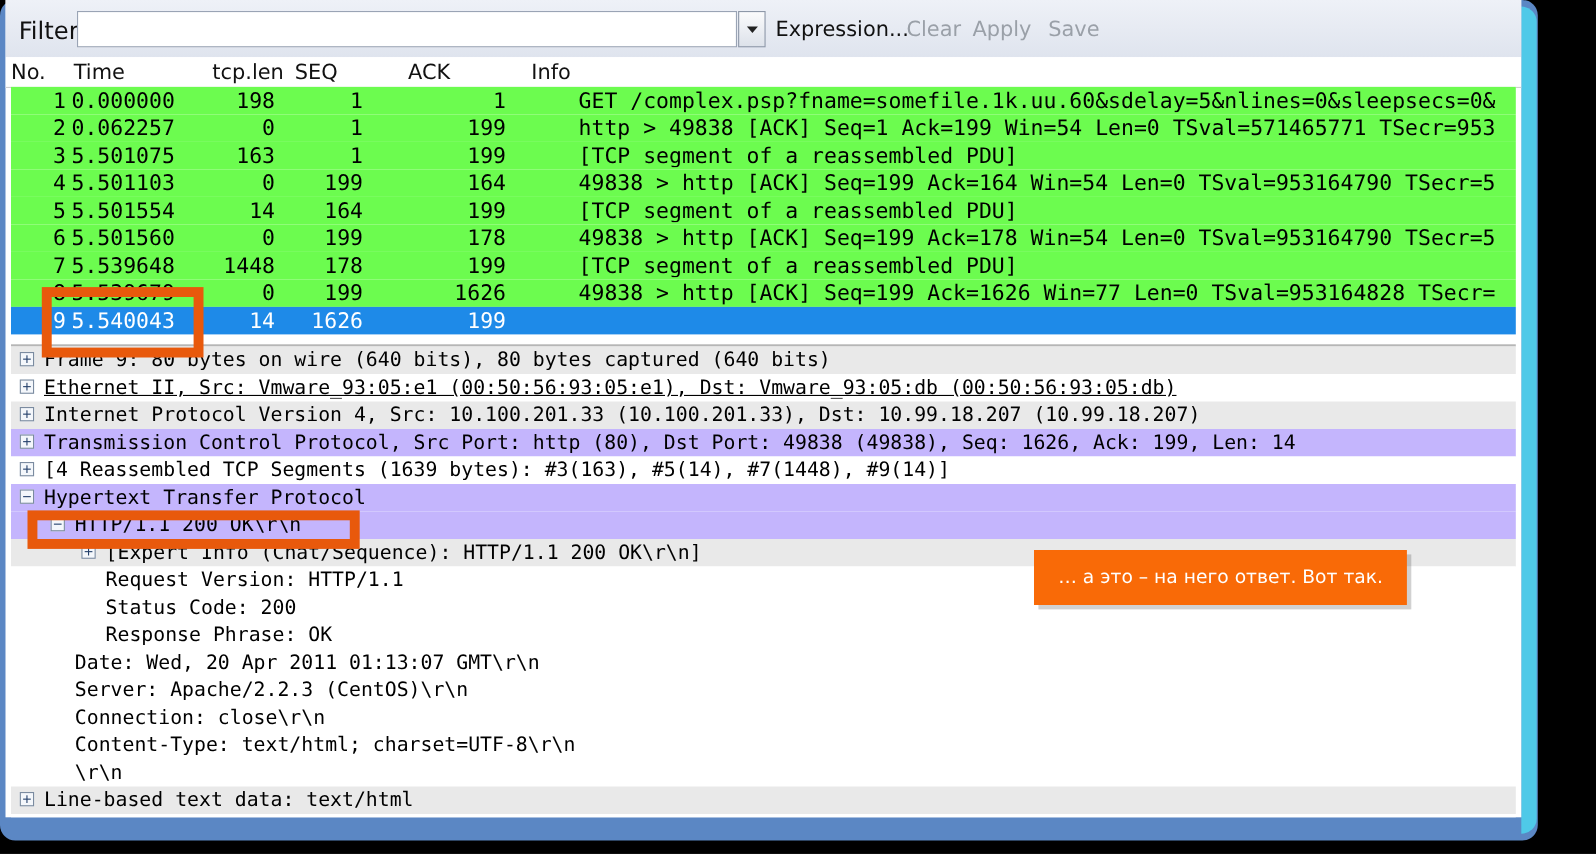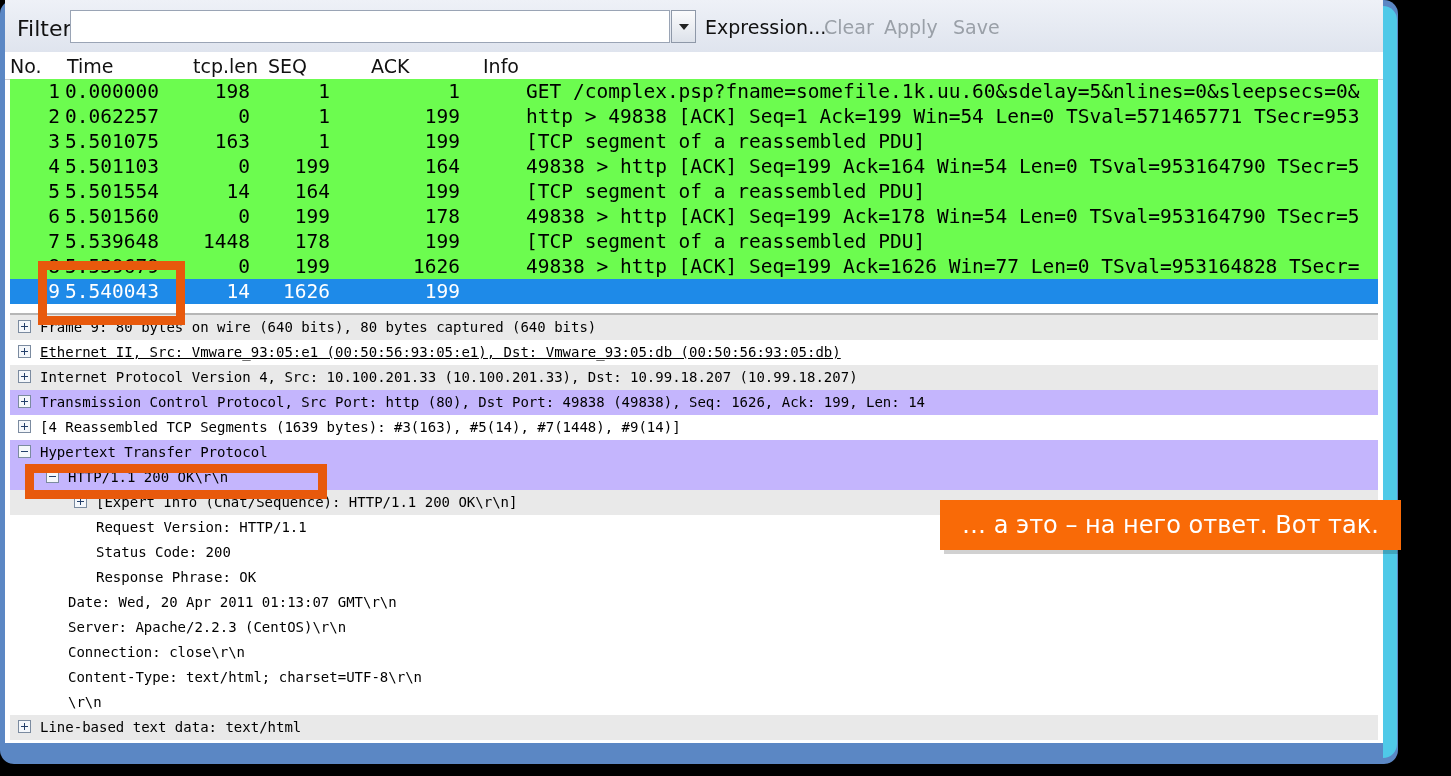--- a/index.html
+++ b/index.html
@@ -47,34 +47,34 @@
   .c-no{right:1318px;width:80px;text-align:right;}
   .c-time{left:55px;width:150px;text-align:left;}
   .c-len{left:175px;width:65px;text-align:right;}
   .c-seq{left:250px;width:70px;text-align:right;}
   .c-ack{left:355px;width:95px;text-align:right;}
   .c-info{left:468px;width:900px;overflow:hidden;margin-left:48px;}
 
   
   .details{position:absolute;left:5px;top:313px;width:1368px;height:430px;background:#fff;
            border-top:2px solid #b6b6b6;}
-  .drow{position:relative;height:25px;width:1368px;white-space:pre;font-size:14px;line-height:25px;color:#000;}
+  .drow{position:relative;height:25px;width:1368px;white-space:pre;font-size:18px;line-height:25px;color:#000;}
   .drow.grey{background:#e9e9e9;}
   .drow.white{background:#fff;}
   .drow.blue{background:#c4b5fd;}
   .drow .txt{position:absolute;top:0;white-space:pre;}
   .twisty{position:absolute;width:13px;height:13px;border:1px solid #7b8ba0;background:#f4f7fb;
           top:5px;box-sizing:border-box;}
   .twisty:before{content:"";position:absolute;left:2px;top:5px;width:7px;height:1px;background:#24406b;}
   .twisty.plus:after{content:"";position:absolute;left:5px;top:2px;width:1px;height:7px;background:#24406b;}
 
   
   .obox{position:absolute;border:9px solid #e8590c;box-sizing:border-box;}
   .callout{position:absolute;background:#f96a07;color:#fff;
-           font-family:"DejaVu Sans",sans-serif;font-size:24px;line-height:50px;
+           font-family:"DejaVu Sans",sans-serif;font-size:17px;line-height:50px;
            padding:0 22px;white-space:nowrap;box-shadow:4px 4px 0 rgba(0,0,0,0.18);}
 </style>
 </head>
 <body>
 
 <div id="root">
 
   <div class="frame"></div>
   <div class="frame-hi"></div>
 

